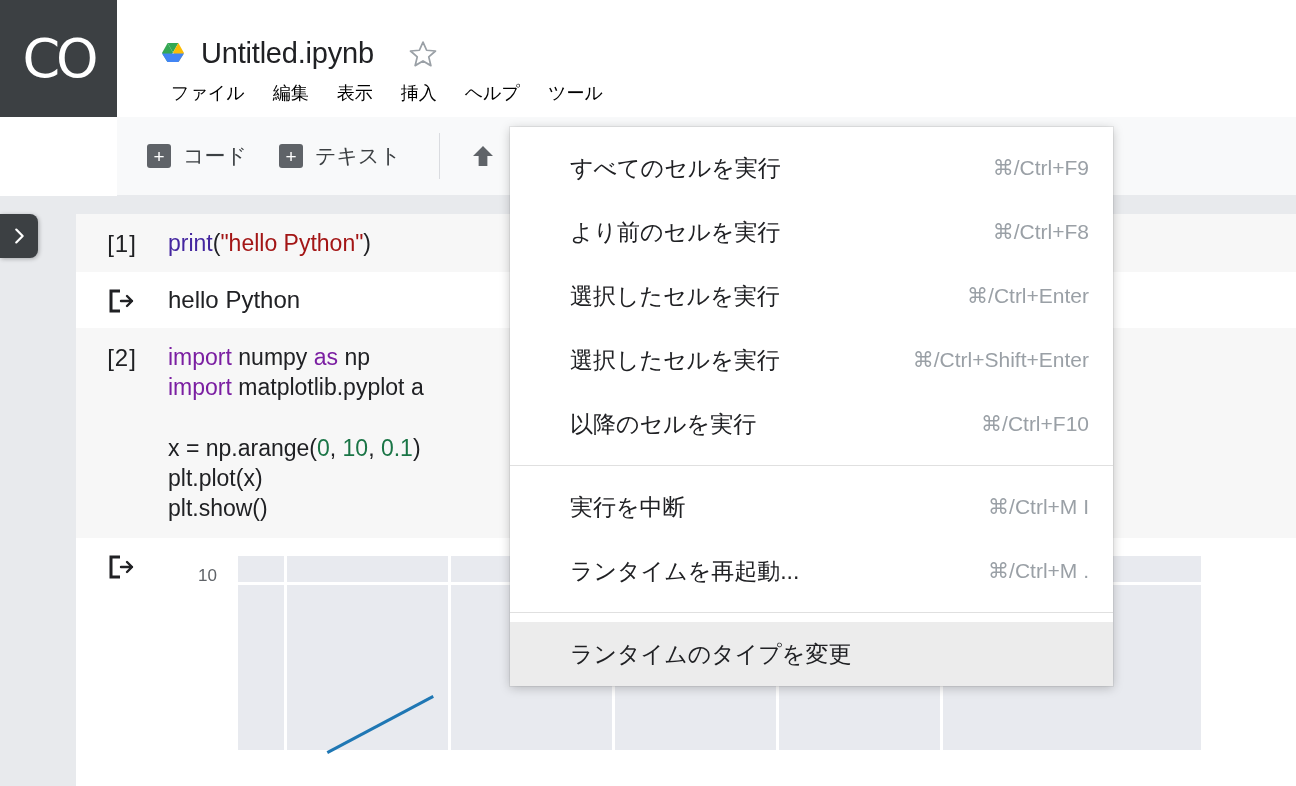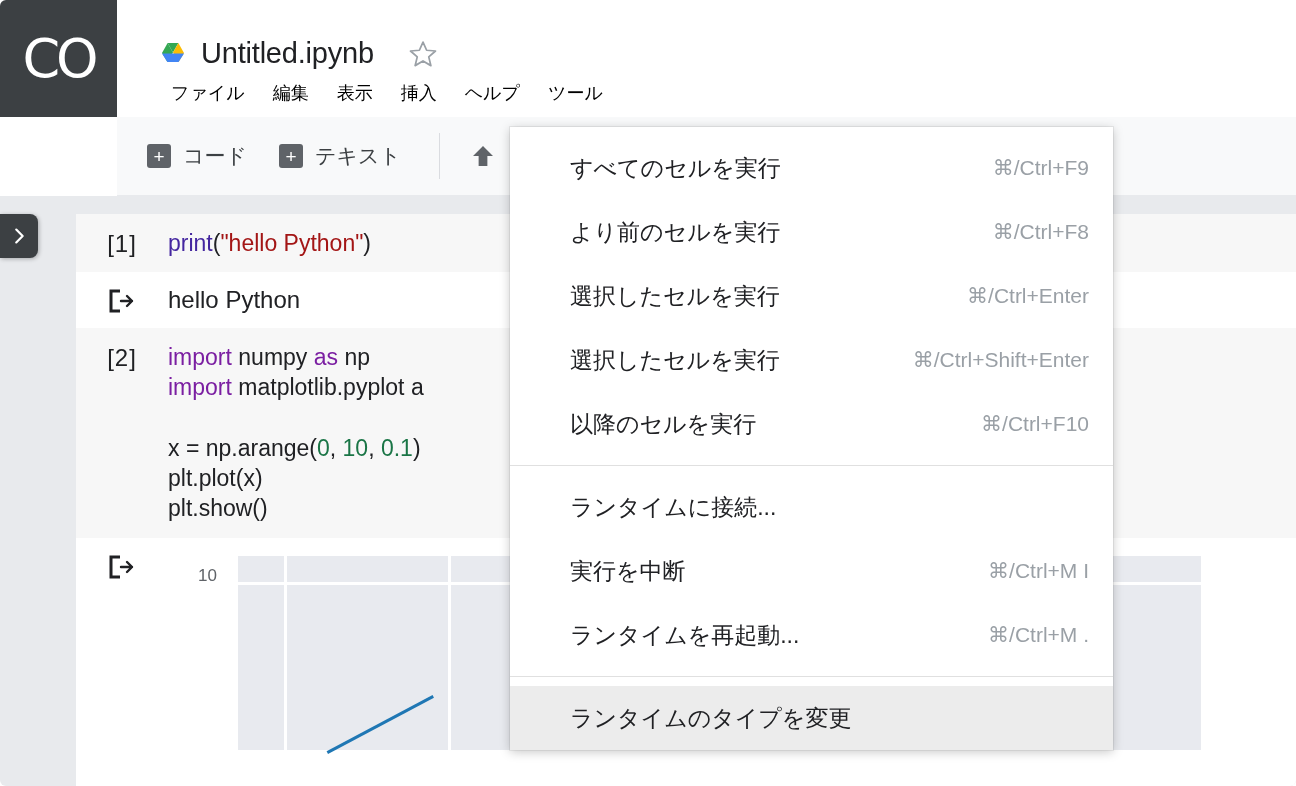--- a/index.html
+++ b/index.html
@@ -2,21 +2,21 @@
 <html lang="ja"><head>
 <meta charset="utf-8">
 <style>
   * { box-sizing: border-box; margin: 0; padding: 0; }
   html, body {
     width: 1296px; height: 786px;
     overflow: hidden;
     font-family: "Liberation Sans", "DejaVu Sans", sans-serif;
     background: #ffffff;
   }
-  #app { position: relative; width: 1296px; height: 786px; overflow: hidden; background:#fff;border-radius:6px; }
+  #app { position: relative; width: 1296px; height: 786px; overflow: hidden; background:#fff; }
 
   
   .logo-block {
     position: absolute; left: 0; top: 0; width: 117px; height: 117px;
     background: #3c4043;
     display: flex; align-items: center; justify-content: center;
   }
   .co-logo { font-size: 54px; font-weight: 400; color: #fff; letter-spacing: -4px;
              font-family: "DejaVu Sans", sans-serif; }
 
@@ -260,24 +260,20 @@
       <span class="mi-key">⌘/Ctrl+Shift+Enter</span>
     </div>
 
     <div class="mi">
       <span class="mi-label">以降のセルを実行</span>
       <span class="mi-key">⌘/Ctrl+F10</span>
     </div>
 
     <div class="mi-sep"></div>
 
-    <div class="mi">
-      <span class="mi-label">ランタイムに接続...</span>
-      <span class="mi-key"></span>
-    </div>
 
     <div class="mi">
       <span class="mi-label">実行を中断</span>
       <span class="mi-key">⌘/Ctrl+M I</span>
     </div>
 
     <div class="mi">
       <span class="mi-label">ランタイムを再起動...</span>
       <span class="mi-key">⌘/Ctrl+M .</span>
     </div>

